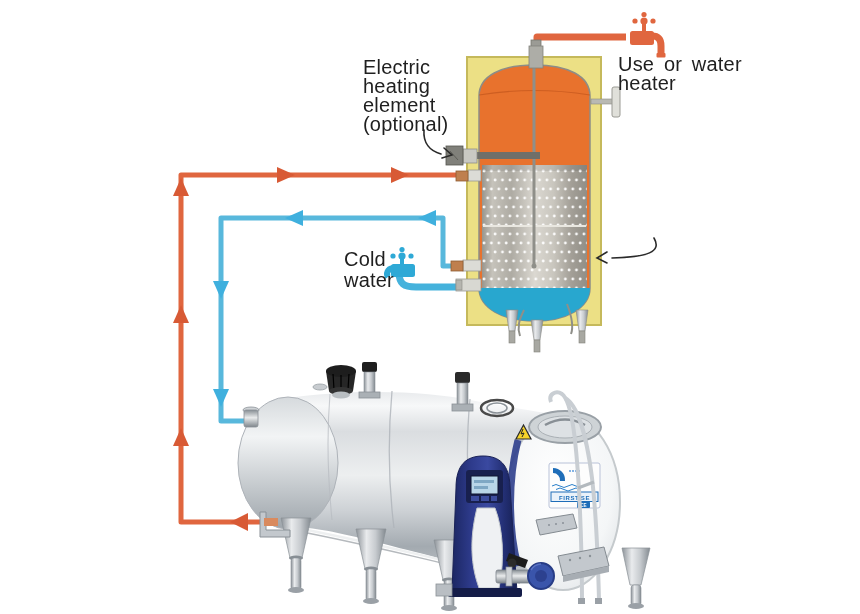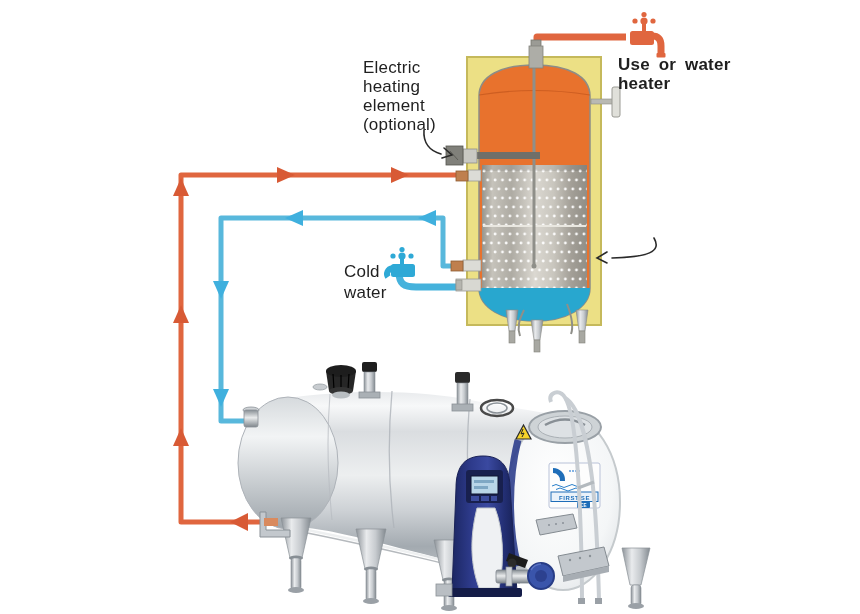--- a/index.html
+++ b/index.html
@@ -1,26 +1,26 @@
 <!DOCTYPE html>
 <html><head>
 <meta charset="utf-8">
 <style>
   html,body{margin:0;padding:0;background:#ffffff;}
   #canvas{
     position:relative;width:860px;height:614px;background:#ffffff;overflow:hidden;
     font-family:"Liberation Sans", sans-serif;
   }
   .label{
-    position:absolute;color:#1f1f1f;font-size:17px;line-height:19px;
+    position:absolute;color:#1f1f1f;font-size:20px;line-height:19px;
     letter-spacing:.2px;
   }
   .label.l-electric{left:363px;top:58px;width:96px;}
-  .label.l-use{left:618px;top:55px;width:124px;word-spacing:4px;font-weight:bold;}
-  .label.l-cold{left:344px;top:249px;width:58px;line-height:21px;margin-top:12px;}
+  .label.l-use{left:618px;top:55px;width:124px;word-spacing:4px;}
+  .label.l-cold{left:344px;top:249px;width:58px;line-height:21px;}
   .label.l-exch{left:615px;top:215px;width:112px;font-size:17.5px;}
   svg{position:absolute;left:0;top:0;}
   text.badge-title{font-family:"Liberation Sans",sans-serif;font-size:6px;font-weight:bold;letter-spacing:.6px;}
   text.badge-ce{font-family:"Liberation Sans",sans-serif;font-size:4.6px;font-weight:bold;}
 </style>
 </head>
 <body>
 
 <div id="canvas">
 

